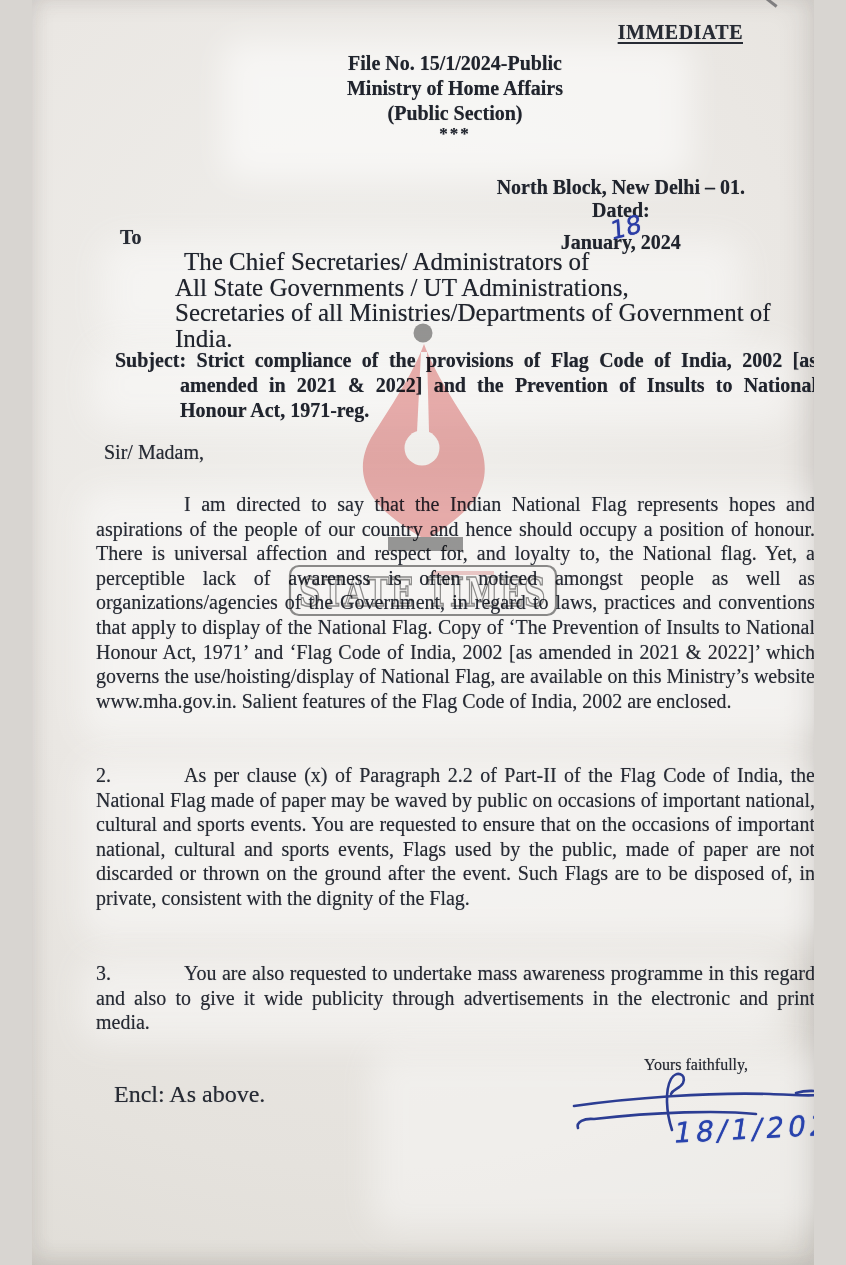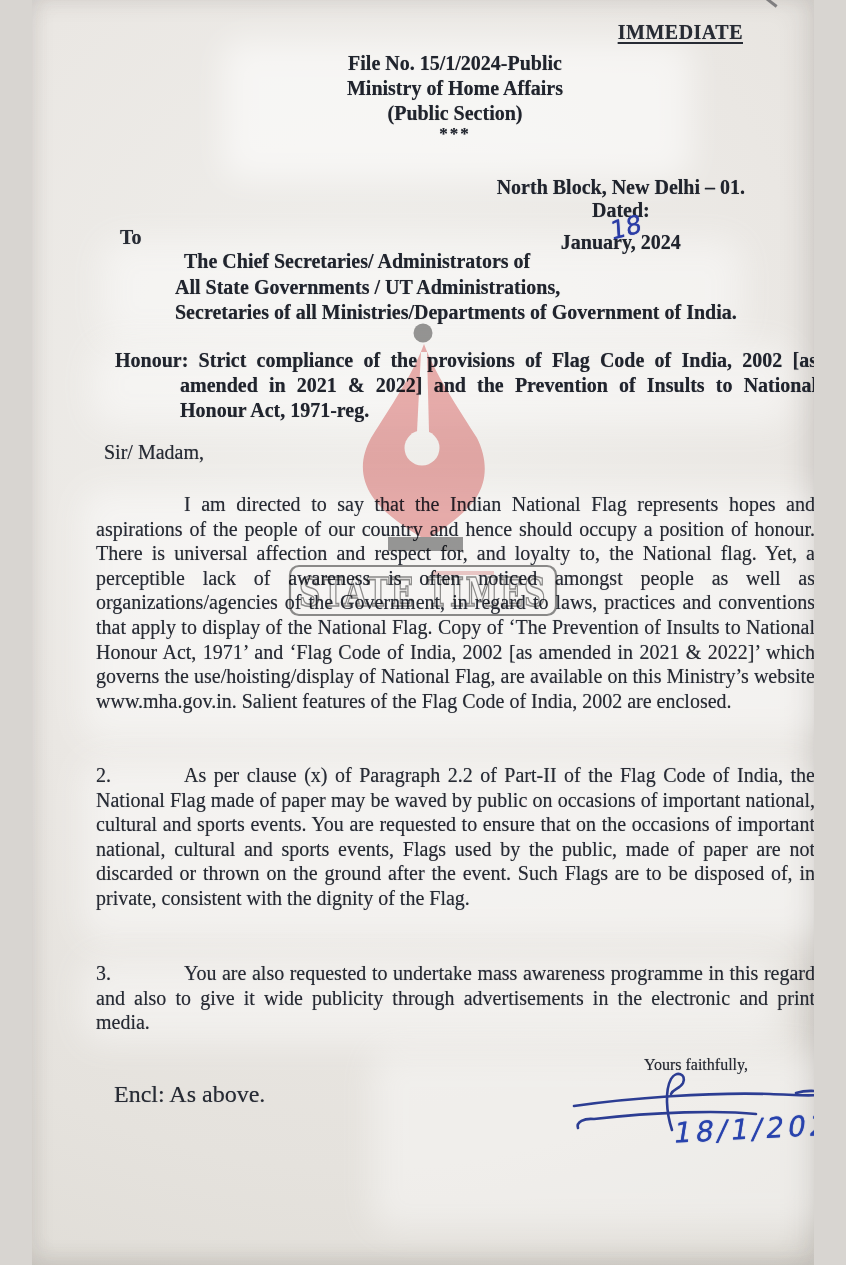--- a/index.html
+++ b/index.html
@@ -45,21 +45,21 @@
     font-size: 20px; line-height: 23px; font-weight: 700; color:#20242d; }
   .dated-row { display: flex; align-items: center; justify-content: flex-end; flex-direction: column; }
   .hand-day {
     display: inline-block; color: #2b3da6; font-family: "DejaVu Sans", sans-serif;
     font-size: 25px; font-weight: 400; transform: rotate(-14deg) skewX(-10deg);
     margin: -8px -3px -6px 7px; position: relative; top: 2px;
     text-shadow: 0 0 0.8px #2b3da6;
   }
 
   .to-label { left: 88px; top: 226px; font-size: 20px; font-weight: 700; }
-  .addressees { left: 143px; top: 249px; font-size: 20px; line-height: 25.5px; font-weight: 700; color:#20242d; }
+  .addressees { left: 143px; top: 249px; font-size: 25px; line-height: 25.5px; font-weight: 400; color:#20242d; }
   .addressees .line-1 { margin-left: 9px; }
 
   .subject { left: 83px; top: 348px; width: 702px;
     font-size: 20px; line-height: 25px; font-weight: 700; color:#20242d;
     padding-left: 65px; text-indent: -65px; text-align: justify; }
 
   .salutation { left: 72px; top: 441px; font-size: 20px; }
 
   .body-para { position: absolute; left: 64px; width: 719px; z-index: 2;
     font-size: 20px; line-height: 24.6px; text-align: justify;
@@ -117,21 +117,21 @@
     </div>
   </div>
 
   <div class="txt to-label">To</div>
   <div class="txt addressees">
     <div class="line-1">The Chief Secretaries/ Administrators of</div>
     <div>All State Governments / UT Administrations,</div>
     <div>Secretaries of all Ministries/Departments of Government of India.</div>
   </div>
 
-  <div class="txt subject"><span>Honour:</span> <span>Strict compliance of the provisions of Flag Code of India, 2002 [as amended in 2021 &amp; 2022] and the Prevention of Insults to National Honour Act, 1971-reg.</span></div>
+  <div class="txt subject"><span>Subject:</span> <span>Strict compliance of the provisions of Flag Code of India, 2002 [as amended in 2021 &amp; 2022] and the Prevention of Insults to National Honour Act, 1971-reg.</span></div>
 
   <div class="txt salutation">Sir/ Madam,</div>
 
   <p class="body-para para-1"><span class="para-num"></span><span>I am directed to say that the Indian National Flag represents hopes and aspirations of the people of our country and hence should occupy a position of honour. There is universal affection and respect for, and loyalty to, the National flag. Yet, a perceptible lack of awareness is often noticed amongst people as well as organizations/agencies of the Government, in regard to laws, practices and conventions that apply to display of the National Flag. Copy of ‘The Prevention of Insults to National Honour Act, 1971’ and ‘Flag Code of India, 2002 [as amended in 2021 &amp; 2022]’ which governs the use/hoisting/display of National Flag, are available on this Ministry’s website www.mha.gov.in. Salient features of the Flag Code of India, 2002 are enclosed.</span></p>
 
   <p class="body-para para-2"><span class="para-num">2.</span><span>As per clause (x) of Paragraph 2.2 of Part-II of the Flag Code of India, the National Flag made of paper may be waved by public on occasions of important national, cultural and sports events. You are requested to ensure that on the occasions of important national, cultural and sports events, Flags used by the public, made of paper are not discarded or thrown on the ground after the event. Such Flags are to be disposed of, in private, consistent with the dignity of the Flag.</span></p>
 
   <p class="body-para para-3"><span class="para-num">3.</span><span>You are also requested to undertake mass awareness programme in this regard and also to give it wide publicity through advertisements in the electronic and print media.</span></p>
 
   <div class="txt faithfully">Yours faithfully,</div>

